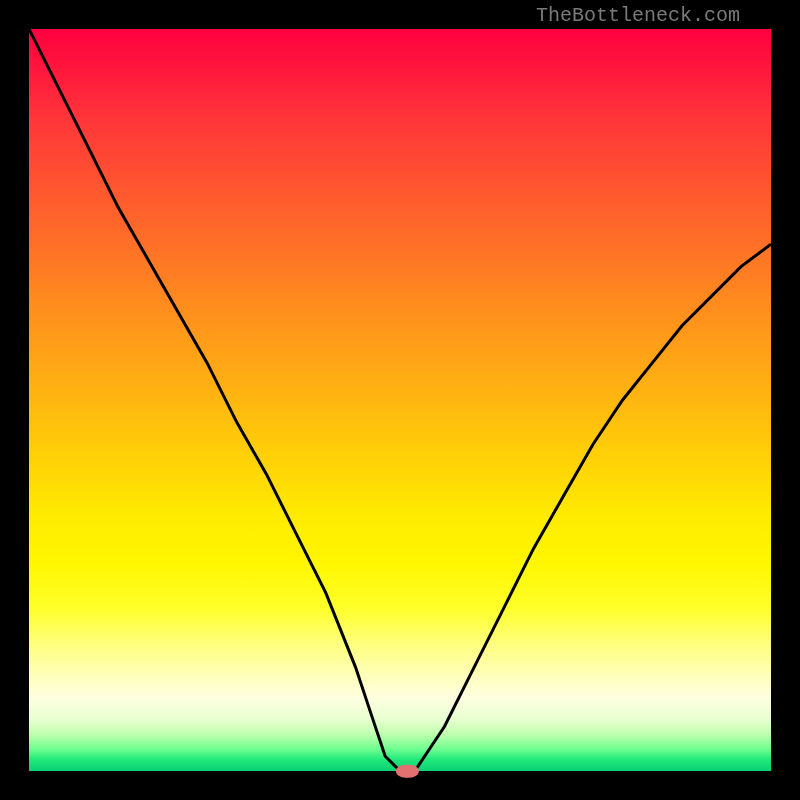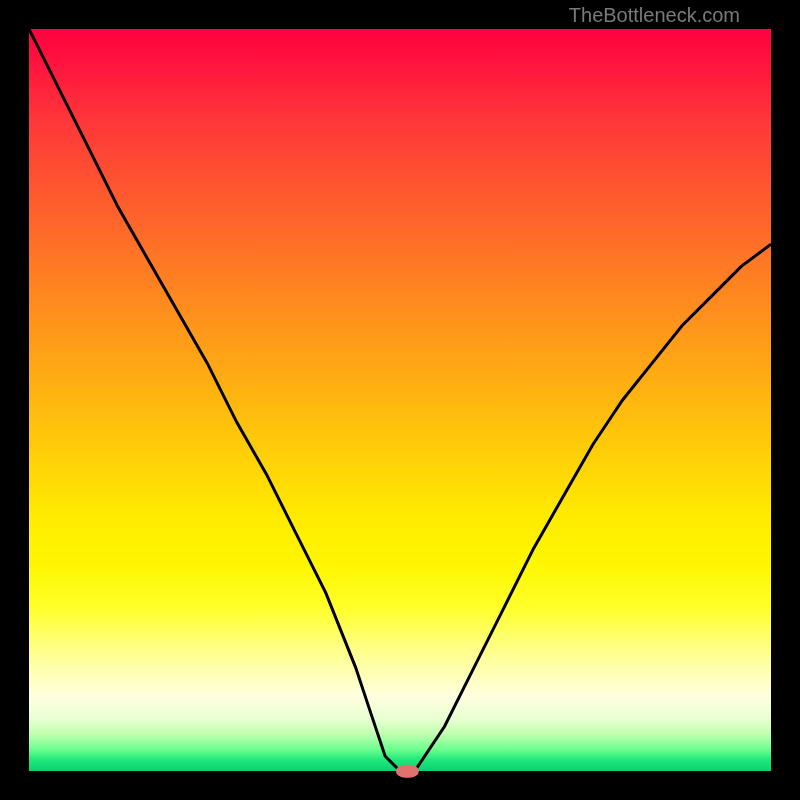--- a/index.html
+++ b/index.html
@@ -9,20 +9,21 @@
     height: 800px;
     background: #000;
     overflow: hidden;
     font-family: Arial, Helvetica, sans-serif;
   }
   .frame {
     position: relative;
     width: 748px;
     height: 800px;
     background: #000;
+    font-family: Liberation Mono, monospace;
   }
   .plot-area {
     position: absolute;
     left: 29px;
     top: 29px;
     width: 742px;
     height: 742px;
   }
   .gradient-bg {
     position: absolute;

